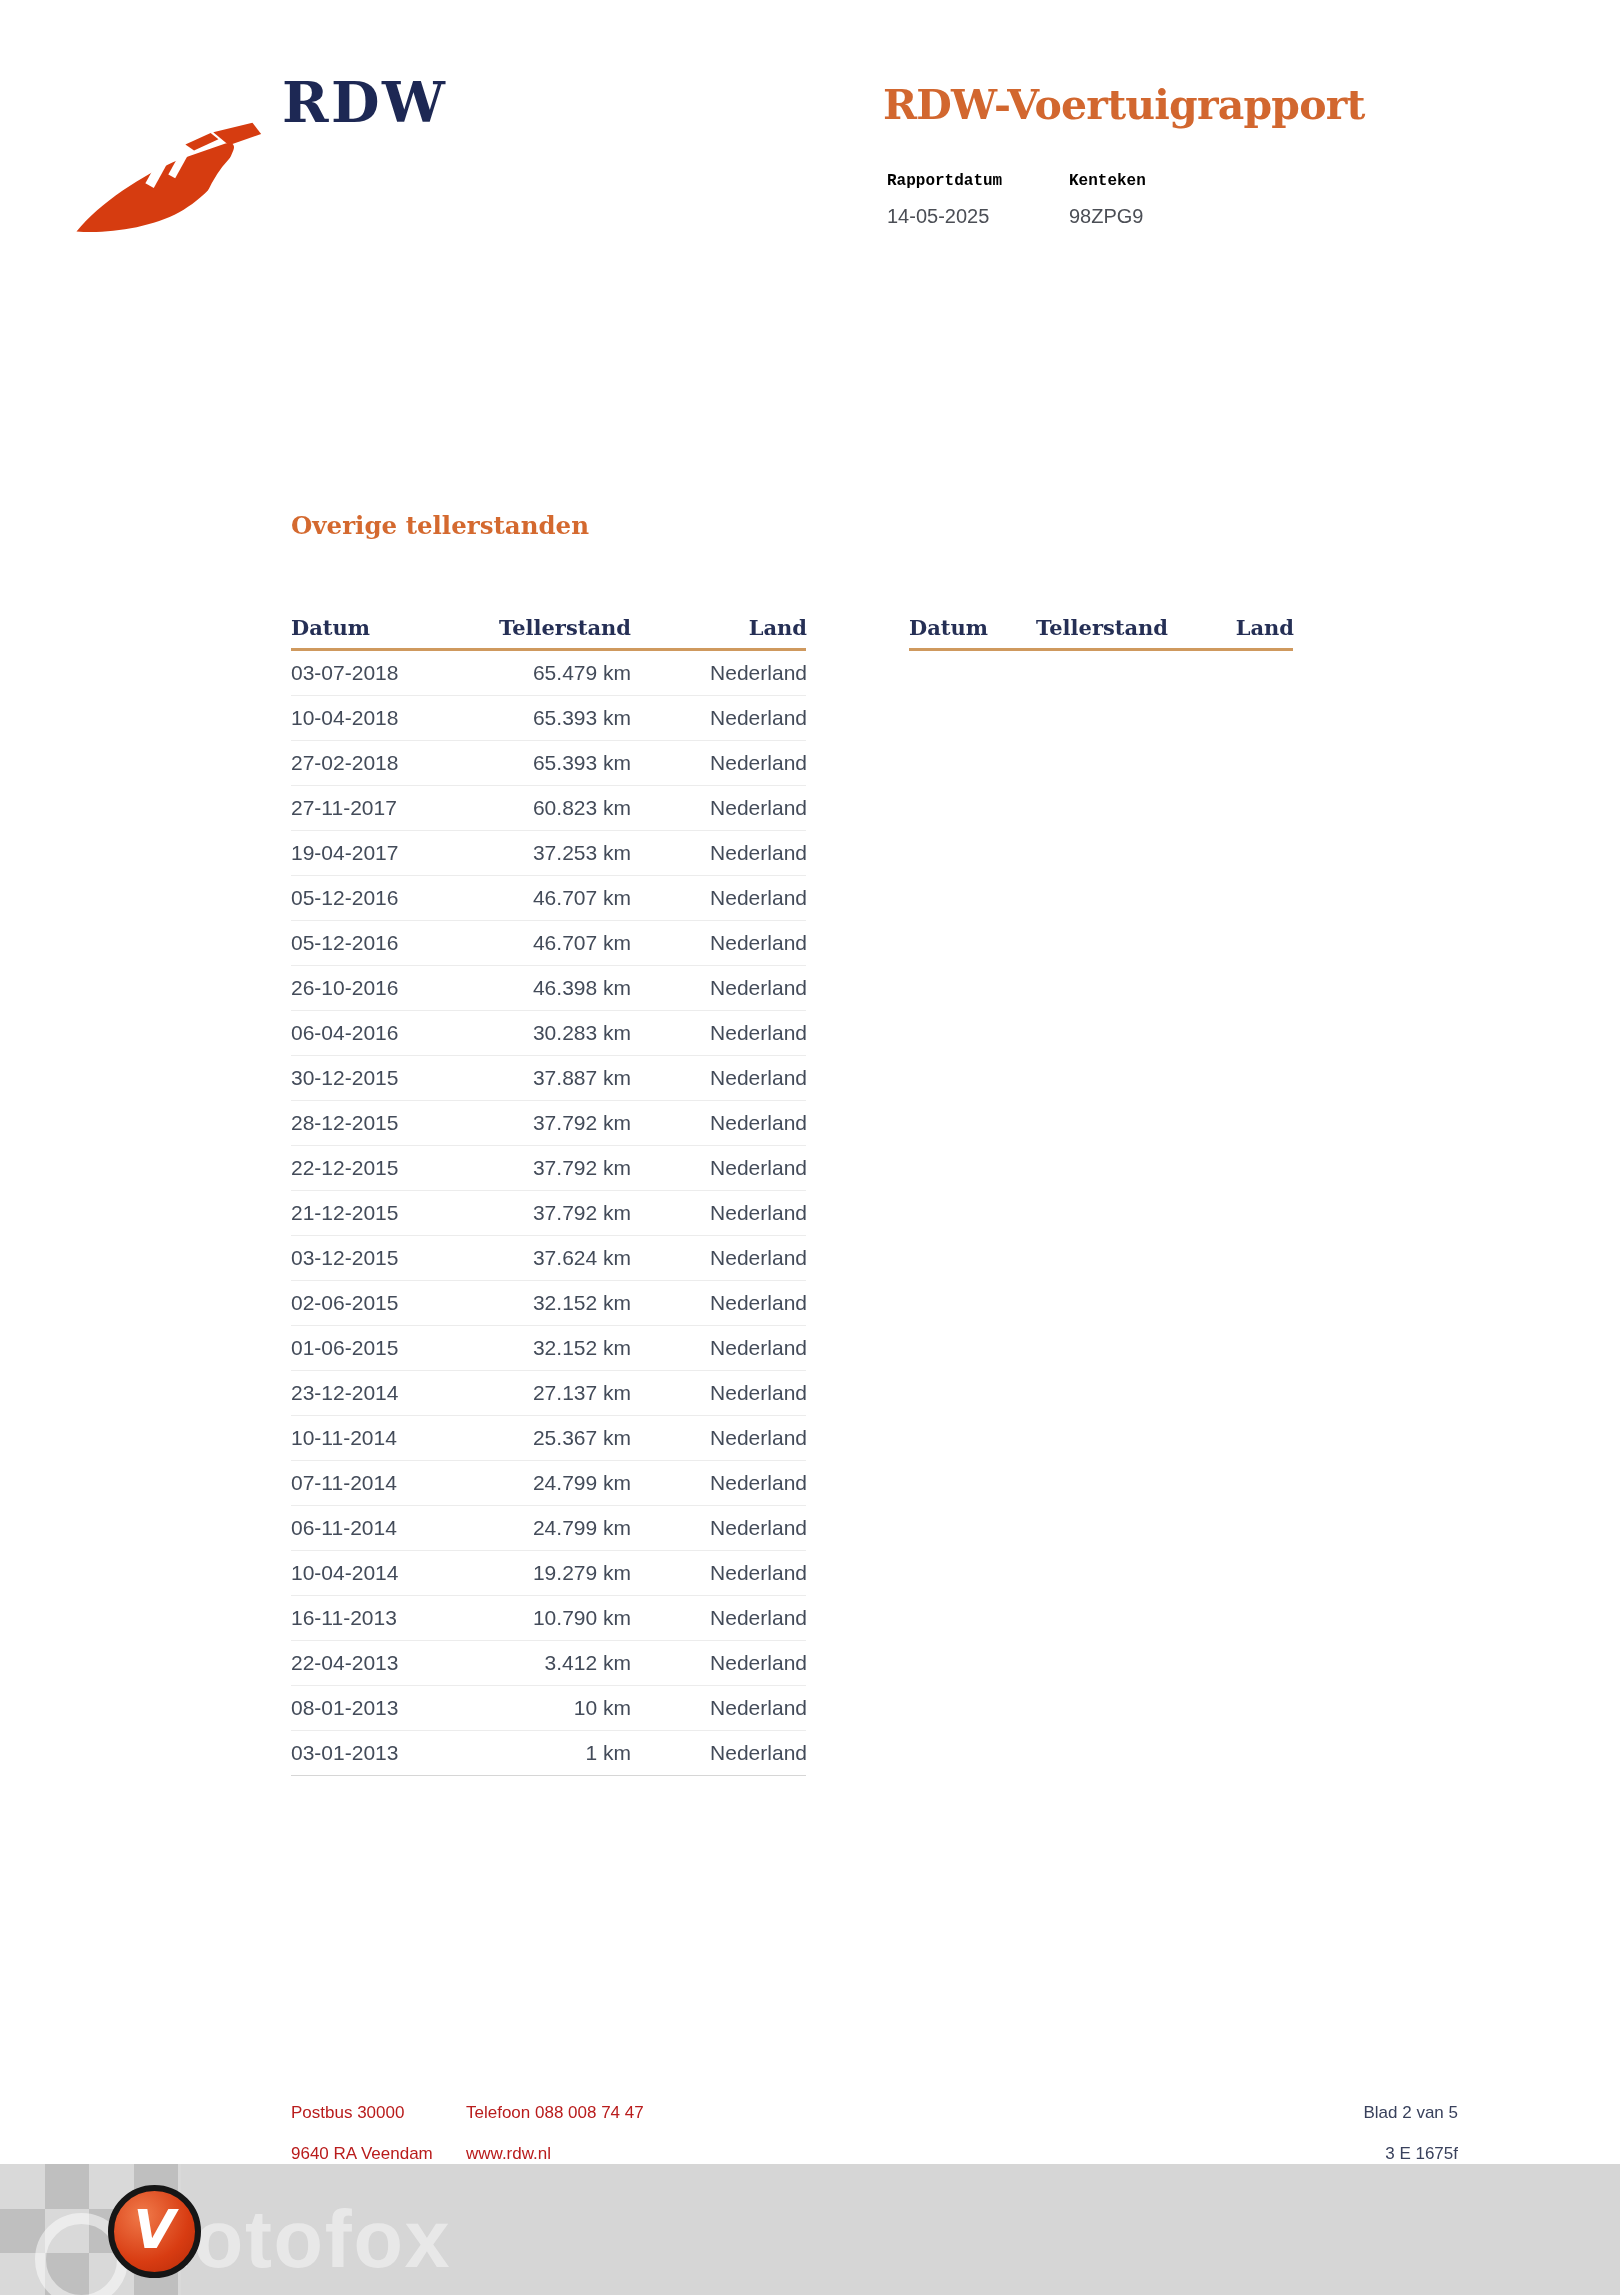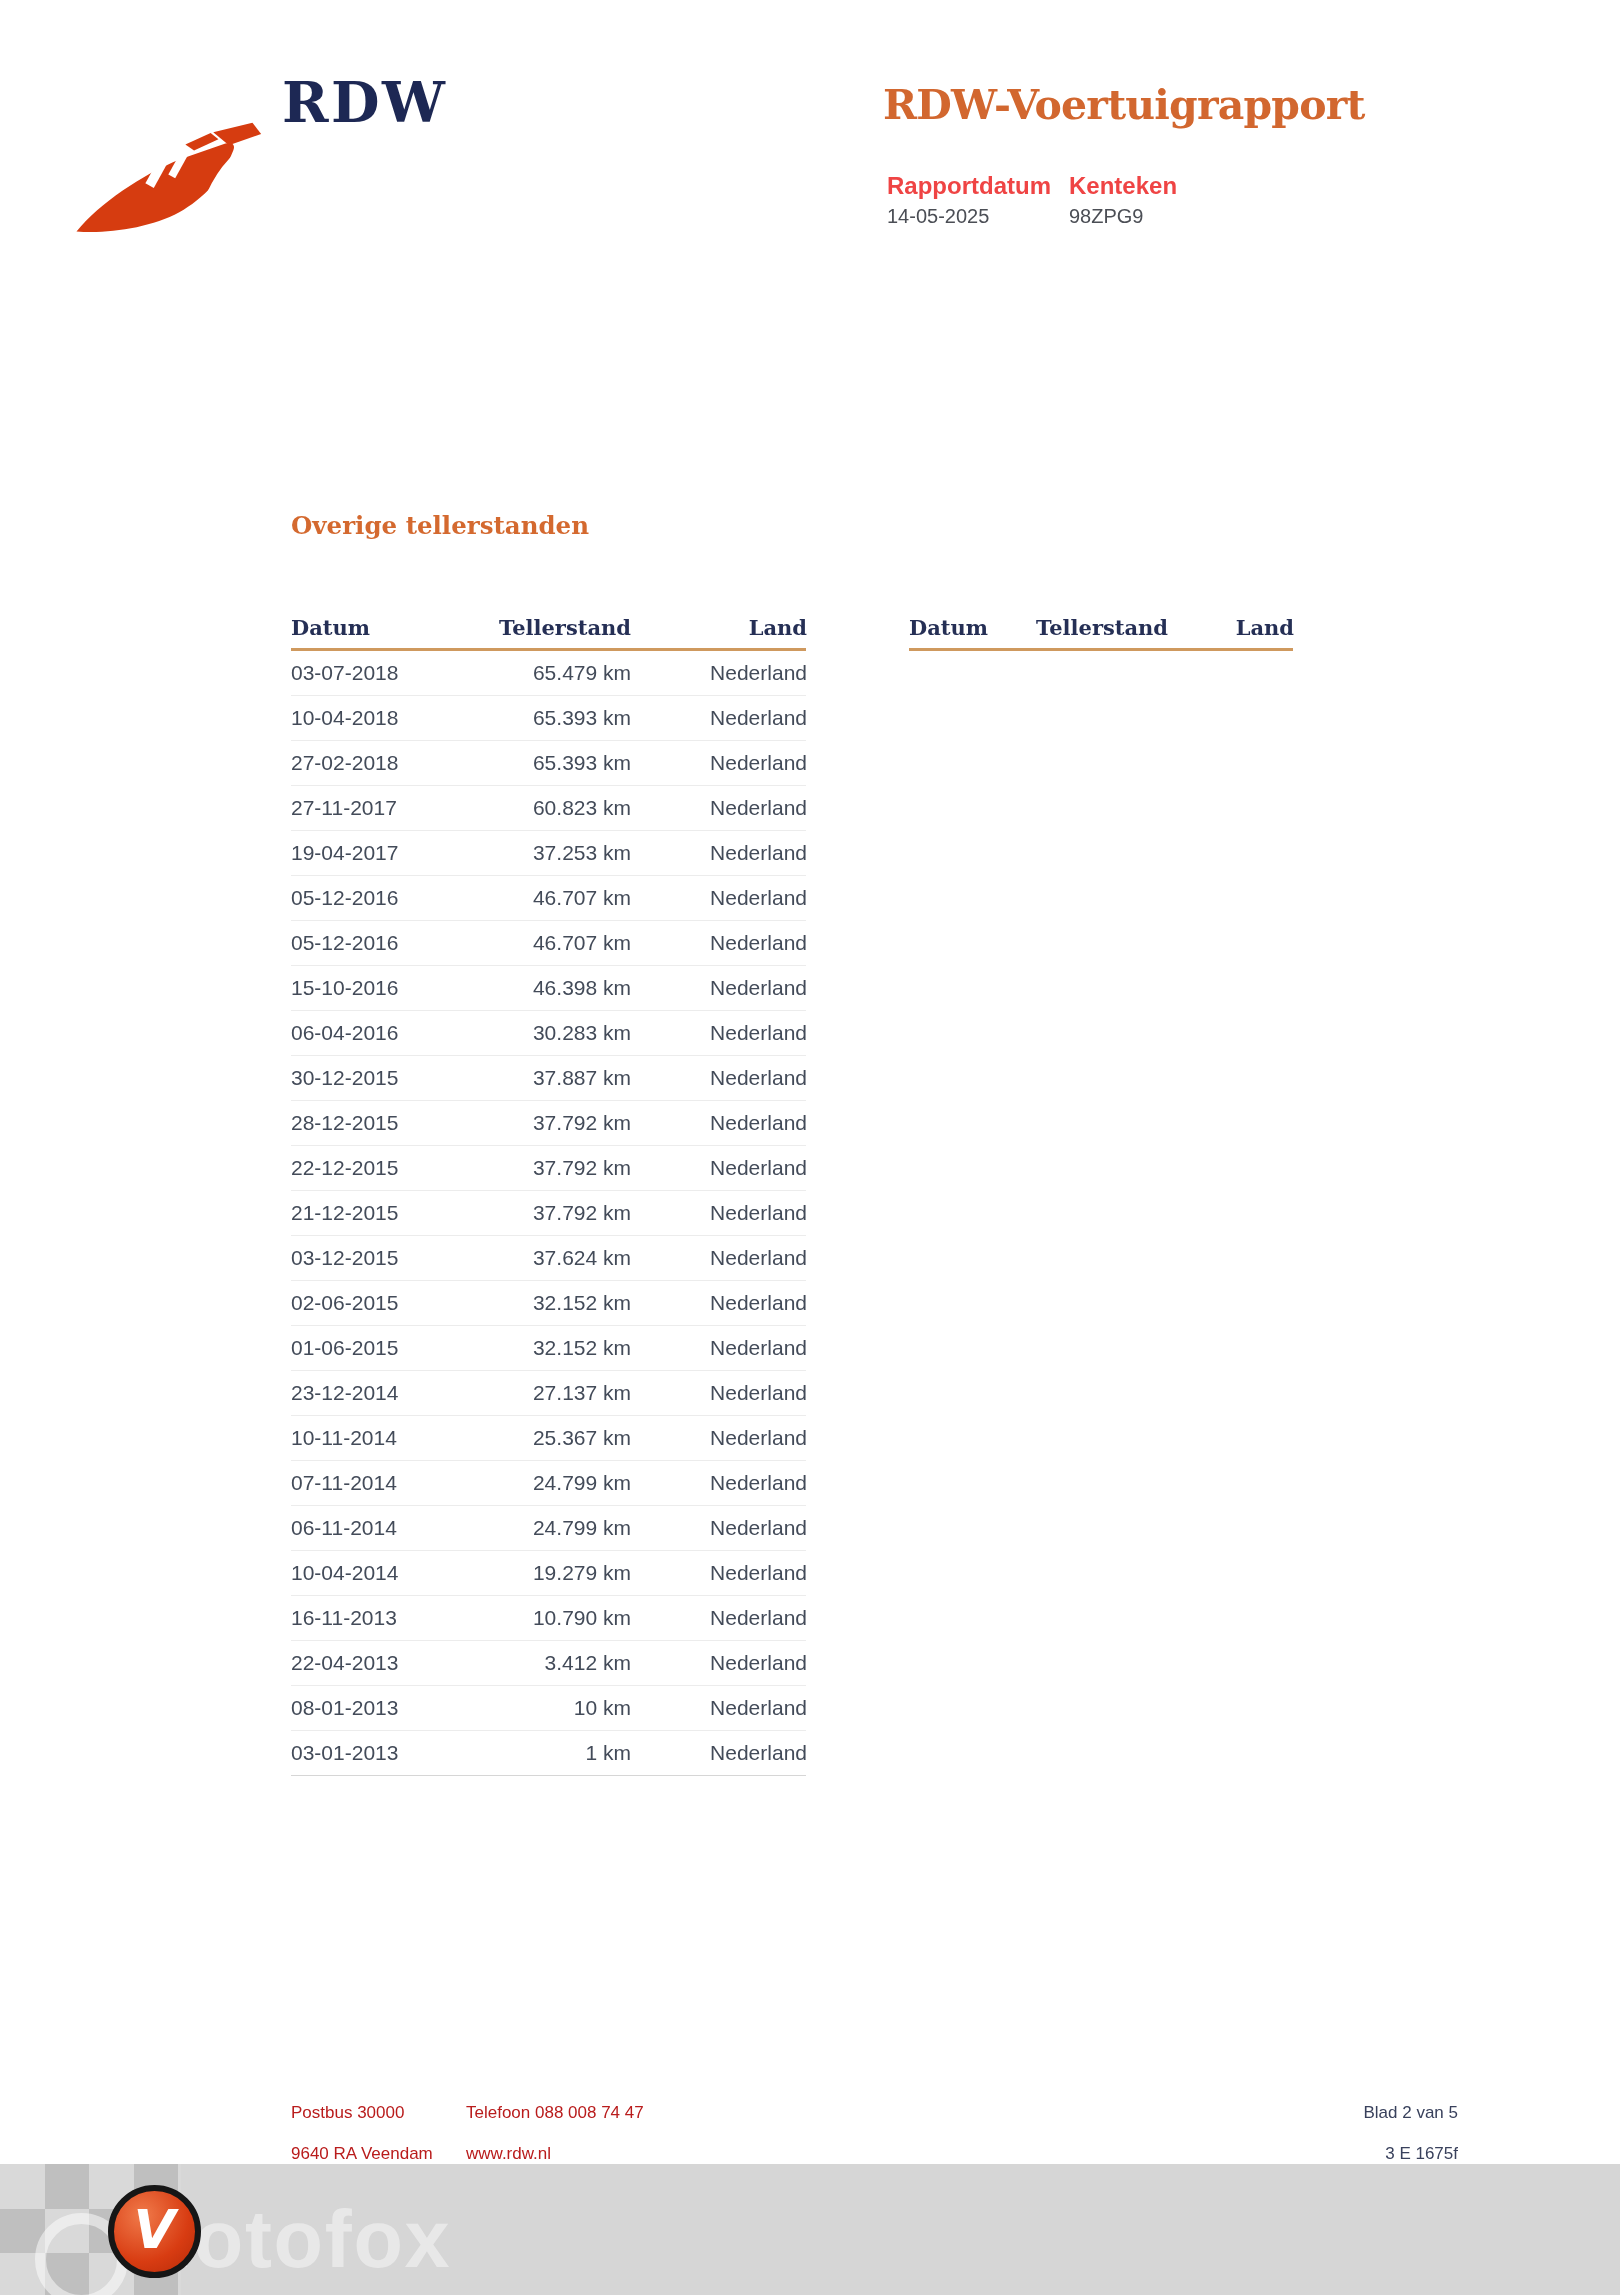--- a/index.html
+++ b/index.html
@@ -15,21 +15,21 @@
     font-family:"DejaVu Serif", serif; font-weight:bold; font-size:56px;
     color:#1d2854; letter-spacing:2.5px;
   }
   .doc-title {
     position:absolute; left:883px; top:81px; margin:0;
     font-family:"DejaVu Serif", serif; font-weight:bold; font-size:41px;
     color:#d2672f; letter-spacing:-0.8px; white-space:nowrap;
   }
   .meta-label {
     position:absolute; top:172px;
-    font-family:Liberation Sans, sans-serif; font-weight:bold; font-size:24px; color:#ef4444;
+    font-family:Liberation Mono, monospace; font-weight:bold; font-size:16px; color:#000000;
   }
   .meta-value { position:absolute; top:205px; font-size:20px; color:#4b4e55; }
   .mx-1 { left:887px; }
   .mx-2 { left:1069px; }
 
   
   .section-title {
     position:absolute; left:291px; top:511px;
     font-family:"DejaVu Serif", serif; font-weight:bold; font-size:24.5px; color:#d4692f;
   }
@@ -163,21 +163,21 @@
           <span class="td-datum">05-12-2016</span>
           <span class="td-km">46.707 km</span>
           <span class="td-land">Nederland</span>
         </div>
         <div class="trow">
           <span class="td-datum">05-12-2016</span>
           <span class="td-km">46.707 km</span>
           <span class="td-land">Nederland</span>
         </div>
         <div class="trow">
-          <span class="td-datum">15-10-2016</span>
+          <span class="td-datum">26-10-2016</span>
           <span class="td-km">46.398 km</span>
           <span class="td-land">Nederland</span>
         </div>
         <div class="trow">
           <span class="td-datum">06-04-2016</span>
           <span class="td-km">30.283 km</span>
           <span class="td-land">Nederland</span>
         </div>
         <div class="trow">
           <span class="td-datum">30-12-2015</span>

